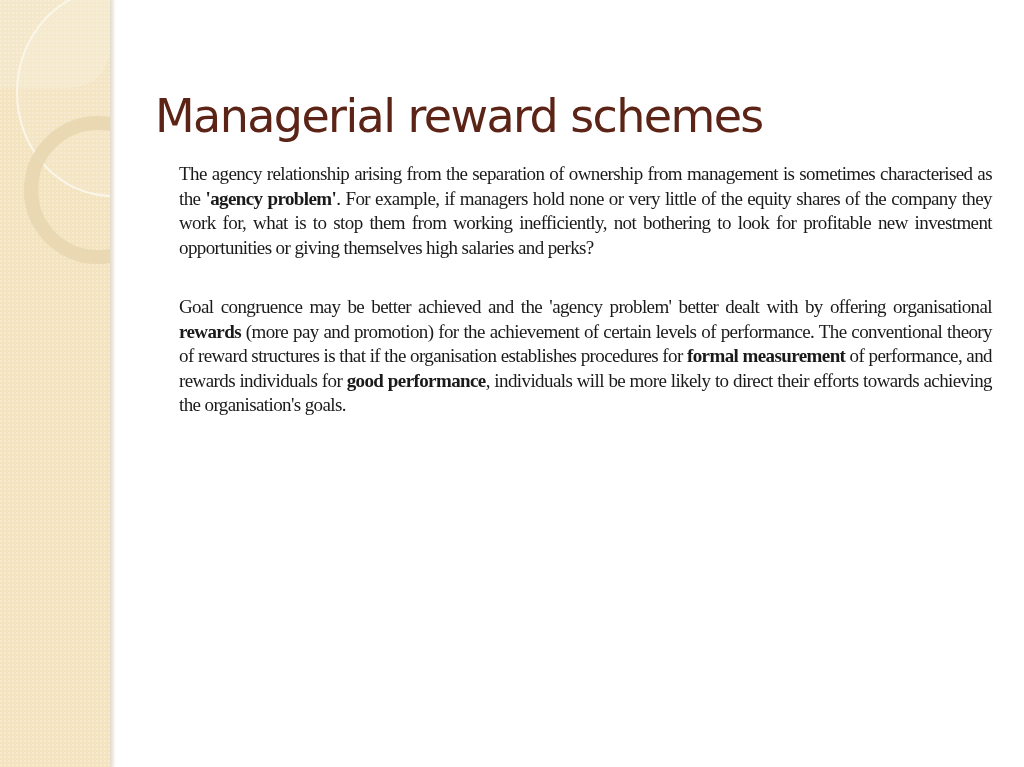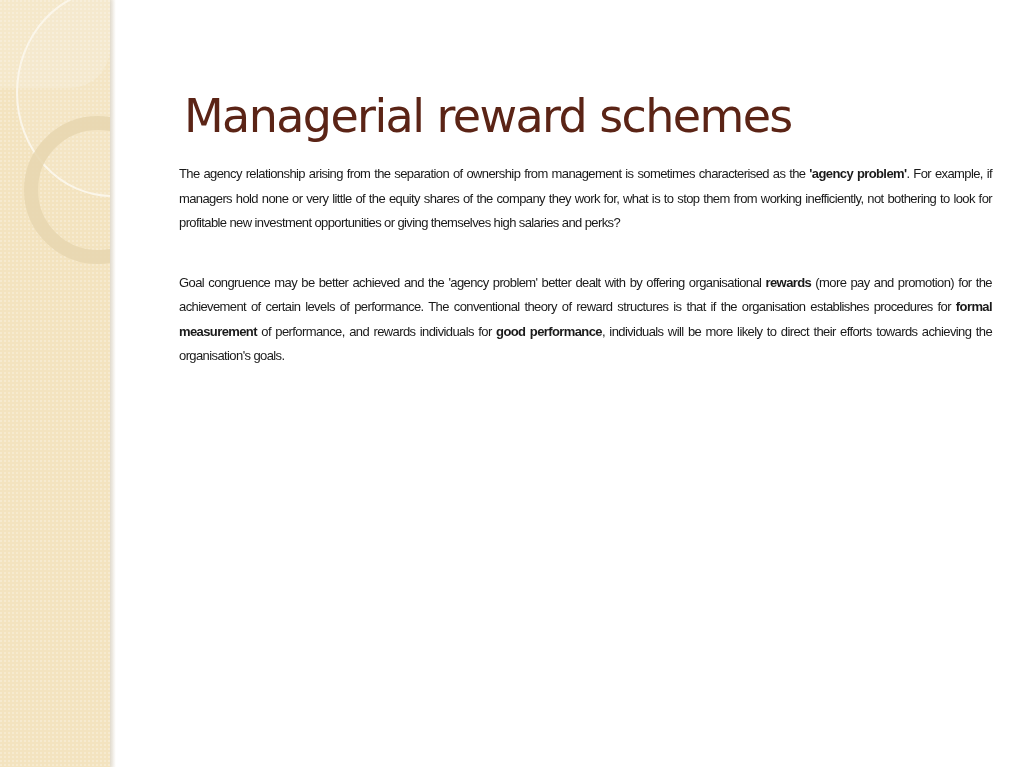--- a/index.html
+++ b/index.html
@@ -8,22 +8,22 @@
     background-color:#f3e3bf;
     background-image:
       radial-gradient(circle at 25% 25%, rgba(255,255,255,0.25) 1px, transparent 1px);
     background-size:4px 4px;
     box-shadow: 2px 0 4px rgba(0,0,0,0.08);
     overflow:hidden; }
   .sidebar-edge { position:absolute; left:110px; top:0; width:6px; height:767px; background:linear-gradient(to right, rgba(200,180,140,0.35), rgba(255,255,255,0)); }
   .circle-big { position:absolute; left:16px; top:-12px; width:188px; height:205px; border-radius:50%; border:2px solid #fbf6ea; background:rgba(255,255,255,0.08); }
   .circle-ring { position:absolute; left:24px; top:116px; width:120px; height:120px; border-radius:50%; border:14px solid rgba(230,214,175,0.85); }
   .top-patch { position:absolute; left:0; top:0; width:110px; height:88px; background:rgba(255,255,255,0.18); border-bottom-right-radius:40px; }
-  .title { position:absolute; left:184px; top:58px; font-family:"DejaVu Sans", sans-serif; font-size:46px; letter-spacing:-1.6px; color:#5b2416; font-weight:normal; }
-  .content { position:absolute; left:179px; top:162px; width:813px; font-family:Liberation Sans, sans-serif; font-size:13px; line-height:24.5px; color:#1a1a1a; letter-spacing:-0.6px; }
+  .title { position:absolute; left:155px; top:58px; font-family:"DejaVu Sans", sans-serif; font-size:46px; letter-spacing:-1.6px; color:#5b2416; font-weight:normal; }
+  .content { position:absolute; left:179px; top:162px; width:813px; font-family:Liberation Serif, serif; font-size:19px; line-height:24.5px; color:#1a1a1a; letter-spacing:-0.6px; }
   .content p { margin:0 0 35px 0; text-align:justify; }
   .content b { font-weight:bold; }
 </style>
 </head>
 <body>
 
 <div class="sidebar">
   <div class="top-patch"></div>
   <div class="circle-big"></div>
   <div class="circle-ring"></div>

